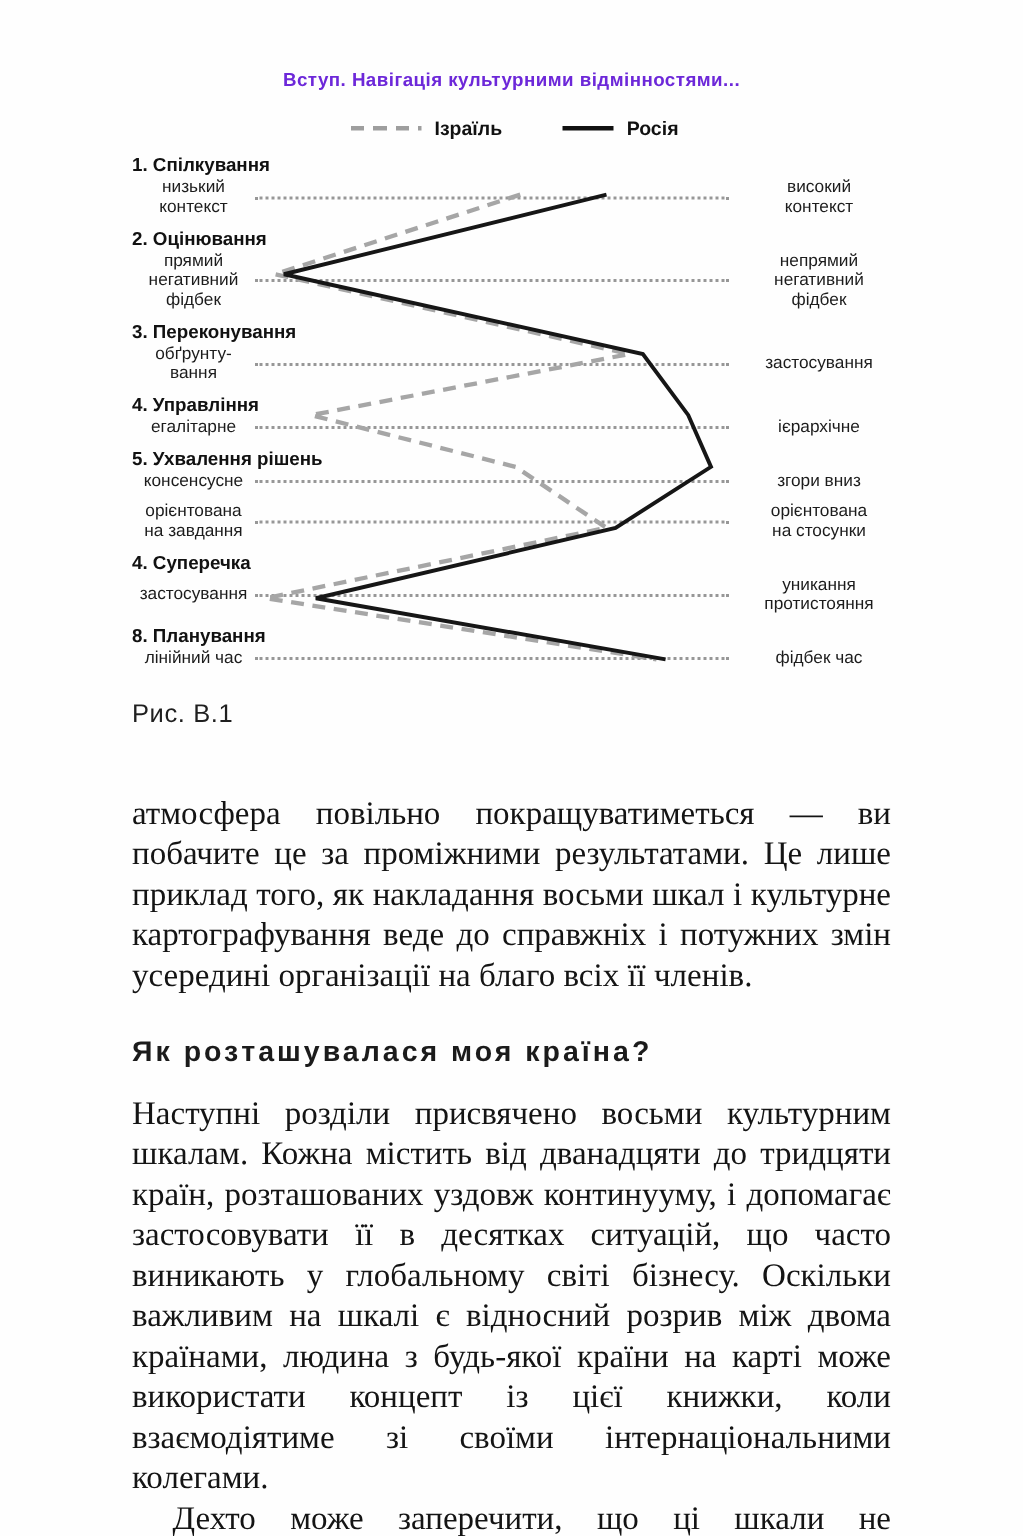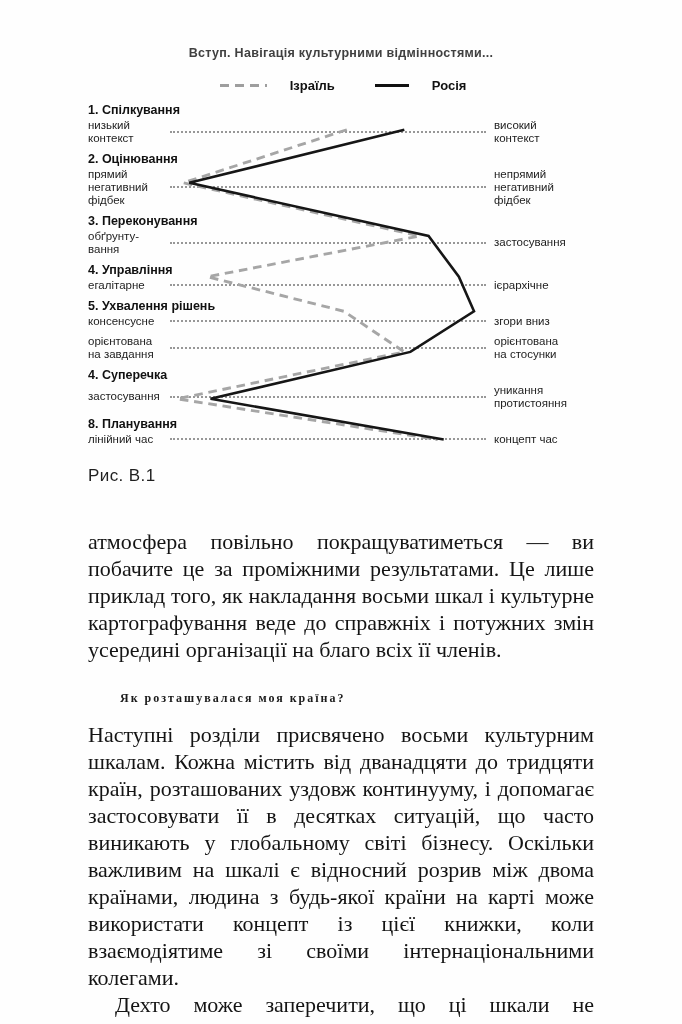--- a/index.html
+++ b/index.html
@@ -14,49 +14,50 @@
     overflow: hidden;
     font-family: "Liberation Serif", serif;
   }
   .running-header {
     padding-top: 46px;
     text-align: center;
     font-family: "Liberation Sans", sans-serif;
     font-weight: 700;
     font-size: 12.5px;
     letter-spacing: 0.3px;
-    color: #404040;
+    color: #6d28d9;
   }
   
   .chart {
     position: relative;
     width: 510px;
     margin: 18px 0 0 88px;
     font-family: "Liberation Sans", sans-serif;
   }
   .legend {
     display: flex;
     justify-content: center;
     gap: 40px;
     margin-bottom: 10px;
   }
-  .legend-item { display: flex; align-items: center; gap: 23px; }
+  .legend-item { display: flex; align-items: center; gap: 9px; }
   .sample { display: inline-block; height: 3px; }
   .sample-dashed { width: 47px; background: repeating-linear-gradient(90deg, #9e9e9e 0 9px, transparent 9px 15px); }
   .sample-solid { width: 34px; background: #111; }
   .legend-label { font-weight: 700; font-size: 13px; color:#111; }
   .scale-block { margin-bottom: 7px; }
   .scale-title { font-weight: 700; font-size: 12.5px; color: #111; margin-bottom: 2px; }
   .scale-line { display: flex; align-items: center; }
   .pole {
     font-size: 11.5px;
     line-height: 1.13;
     white-space: pre-line;
     color: #1c1c1c;
     flex: none;
+    text-align: center;
   }
   .pole-left { width: 82px; }
   .pole-right { width: 112px; padding-left: 8px; }
   .leader { flex: 1; height: 0; border-top: 2px dotted #979797; align-self: center; }
   .zigzag {
     position: absolute;
     left: 0; top: 0;
     width: 100%; height: 100%;
     pointer-events: none;
     overflow: visible;
@@ -74,24 +75,24 @@
   .body-par {
     width: 506px;
     margin-left: 88px;
     text-align: justify;
     font-size: 22px;
     line-height: 27px;
     color: #141414;
   }
   .par-1 { margin-top: 42px; }
   .section-heading {
-    margin: 28px 0 15px 120px;
-    font-family: Liberation Serif, serif;
+    margin: 28px 0 15px 88px;
+    font-family: Liberation Sans, sans-serif;
     font-weight: 700;
-    font-size: 12px;
+    font-size: 19px;
     letter-spacing: 2px;
     color: #1b1b1b;
   }
   .indent { text-indent: 27px; }
   .page-number {
     position: absolute;
     top: 938px;
     left: 0;
     width: 546px;
     text-align: right;
@@ -189,21 +190,21 @@
         <div class="pole pole-right">уникання
 протистояння</div>
       </div>
     </div>
 
     <div class="scale-block">
       <div class="scale-title">8. Планування</div>
       <div class="scale-line">
         <div class="pole pole-left">лінійний час</div>
         <div class="leader"></div>
-        <div class="pole pole-right">концепт час</div>
+        <div class="pole pole-right">фідбек час</div>
       </div>
     </div>
 
     <svg id="zigzag-svg" class="zigzag" viewBox="0 0 510 383.78125">
       <polyline class="line-israel" points="259.0,54.0 88.3,109.4 334.8,164.9 113.6,207.4 255.8,243.4 319.0,285.8 82.0,334.8 353.8,377.3"></polyline>
       <polyline class="line-russia" points="319.0,54.0 94.6,109.4 344.3,164.9 375.9,207.4 391.7,243.4 325.3,285.8 116.8,334.8 360.1,377.3"></polyline>
     </svg>
 
   </div>
 

